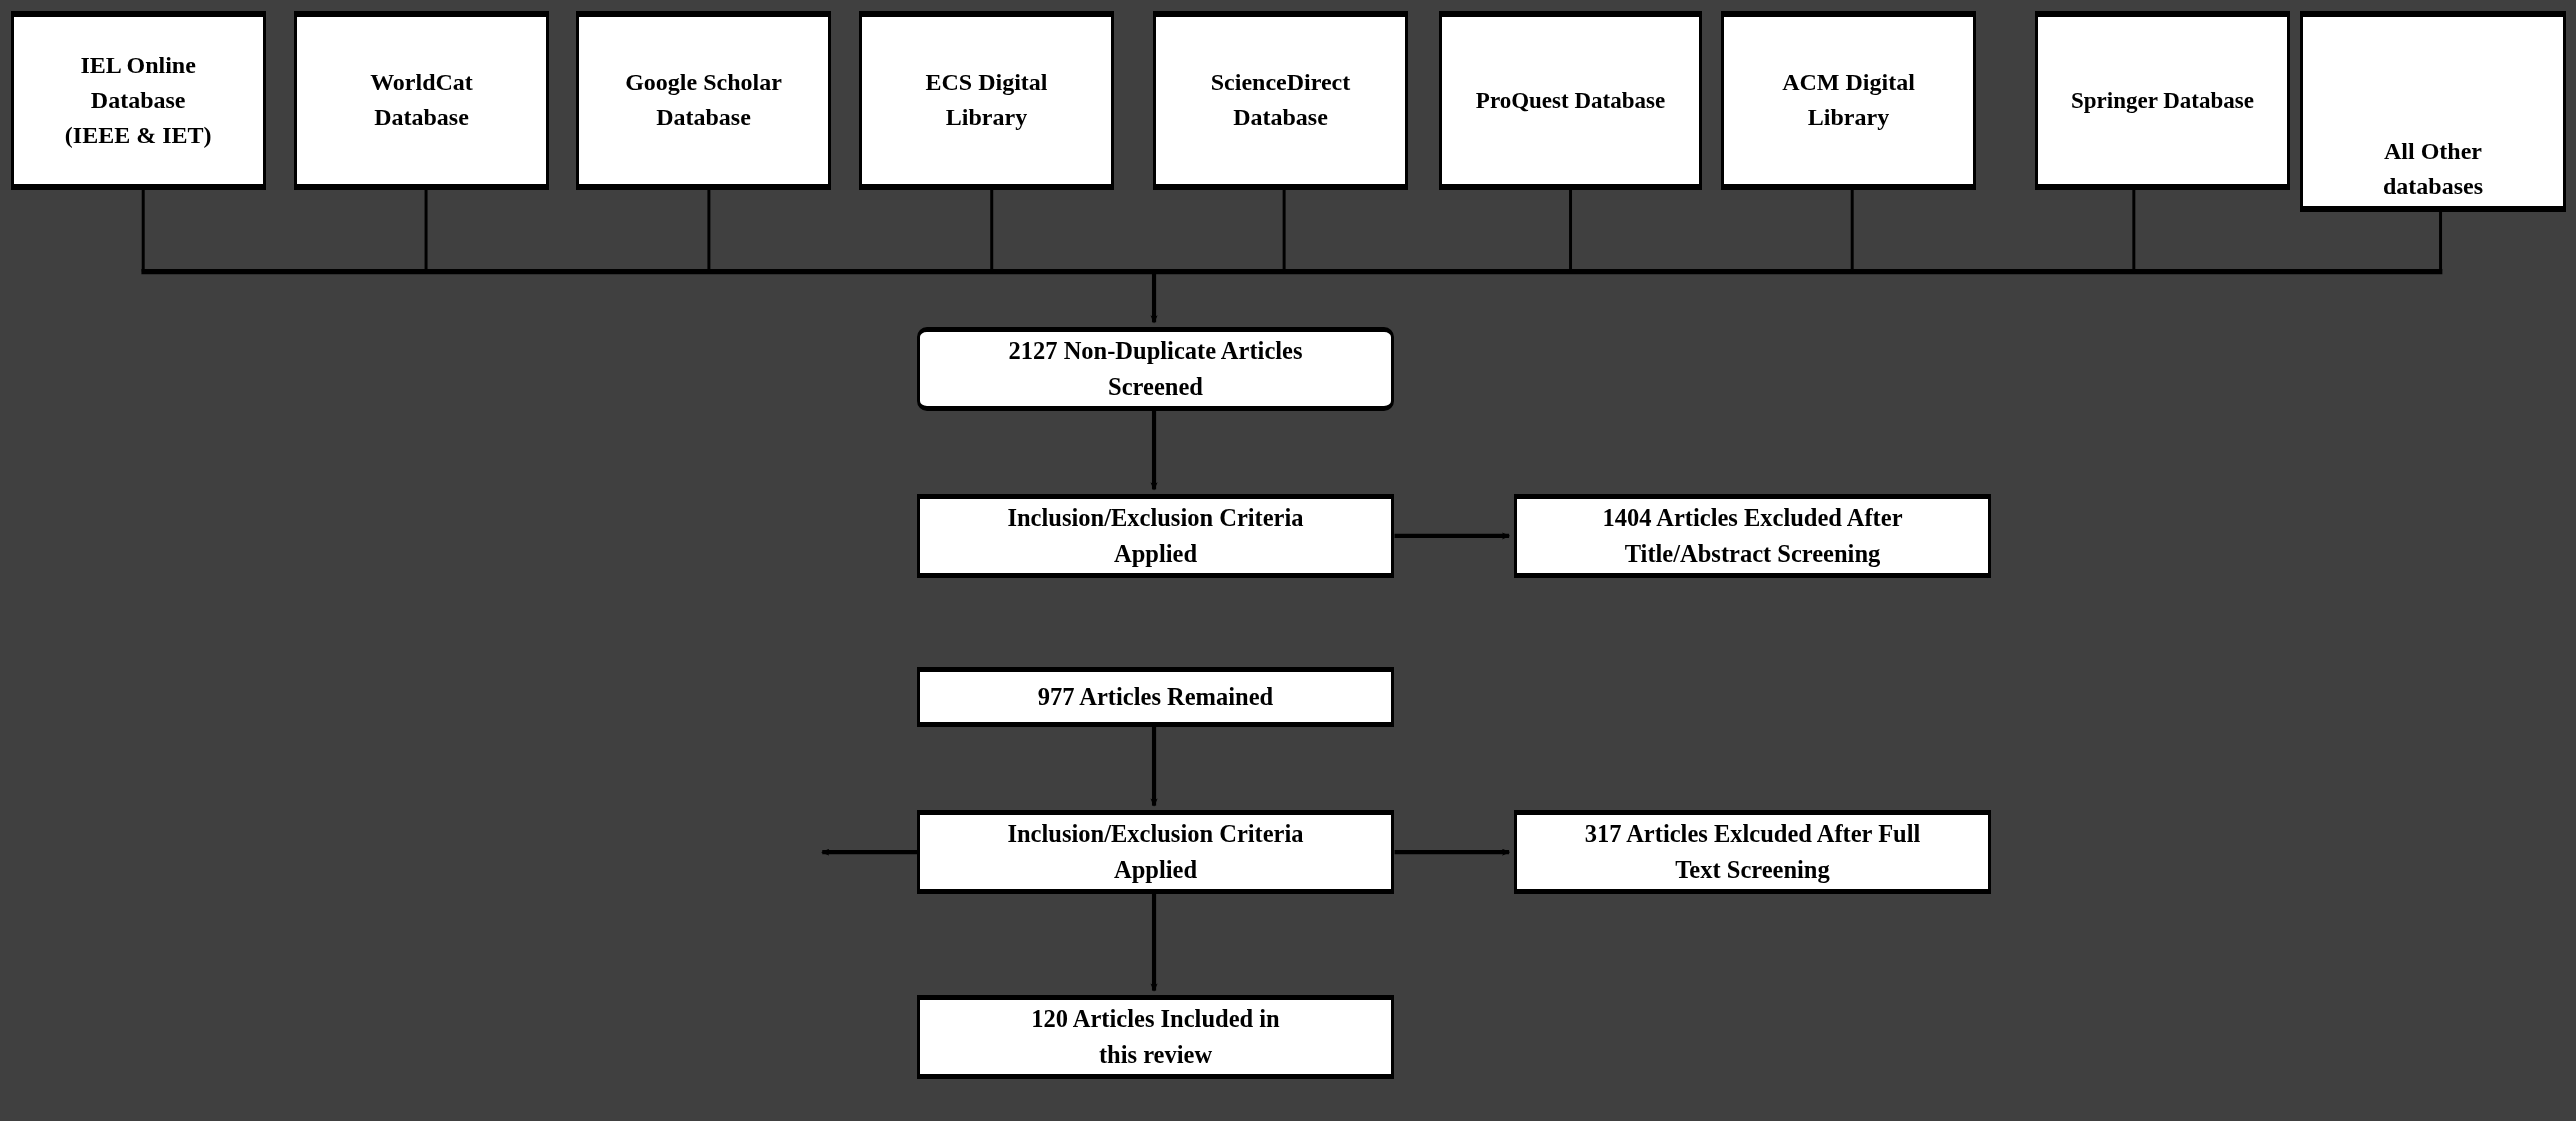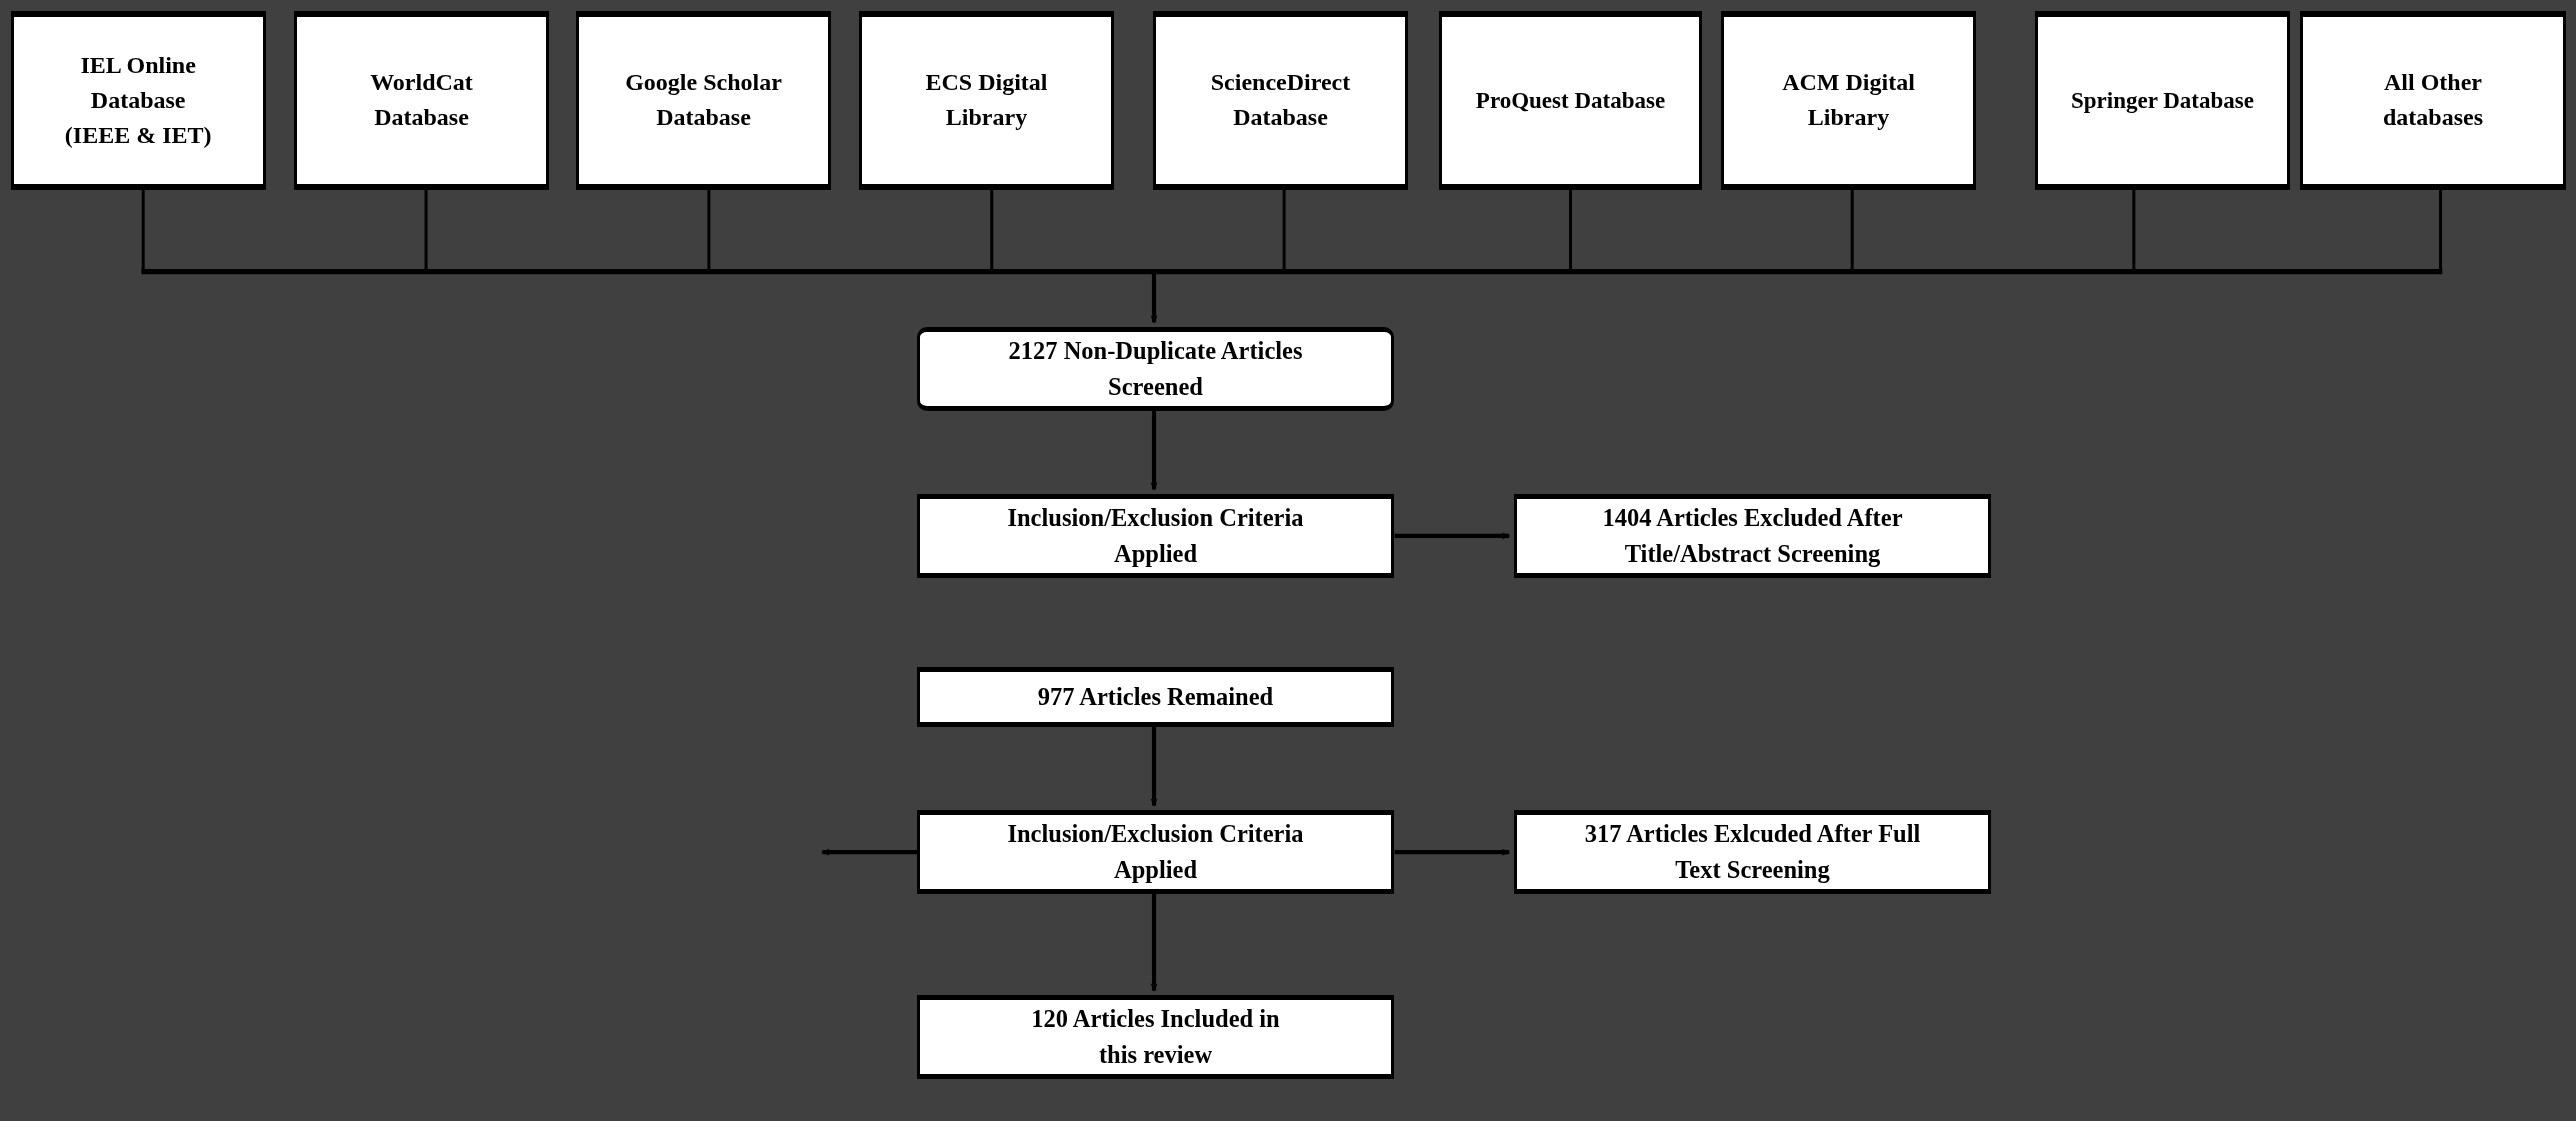--- a/index.html
+++ b/index.html
@@ -129,21 +129,21 @@
 
   <div class="node source" style="left:1721px; top:10.7px; width:255px; height:179px; font-size:24px;">
     <span class="label">ACM Digital
 Library</span>
   </div>
 
   <div class="node source" style="left:2003px; top:10.7px; width:255px; height:179px; font-size:23px;margin-left:32px;">
     <span class="label">Springer Database</span>
   </div>
 
-  <div class="node source" style="left:2300px; top:10.7px; width:266px; height:179px; font-size:24px;">
+  <div class="node source" style="left:2300px; top:10.7px; width:266px; height:201px; font-size:24px;align-items:flex-end;">
     <span class="label">All Other
 databases</span>
   </div>
 
   <div class="node stage" style="left:917px; top:327px; width:477px; height:84px; font-size:24.5px;border-radius:10px;">
     <span class="label">2127 Non-Duplicate Articles
 Screened</span>
   </div>
 
   <div class="node stage" style="left:917px; top:494px; width:477px; height:84px; font-size:24.5px;">

